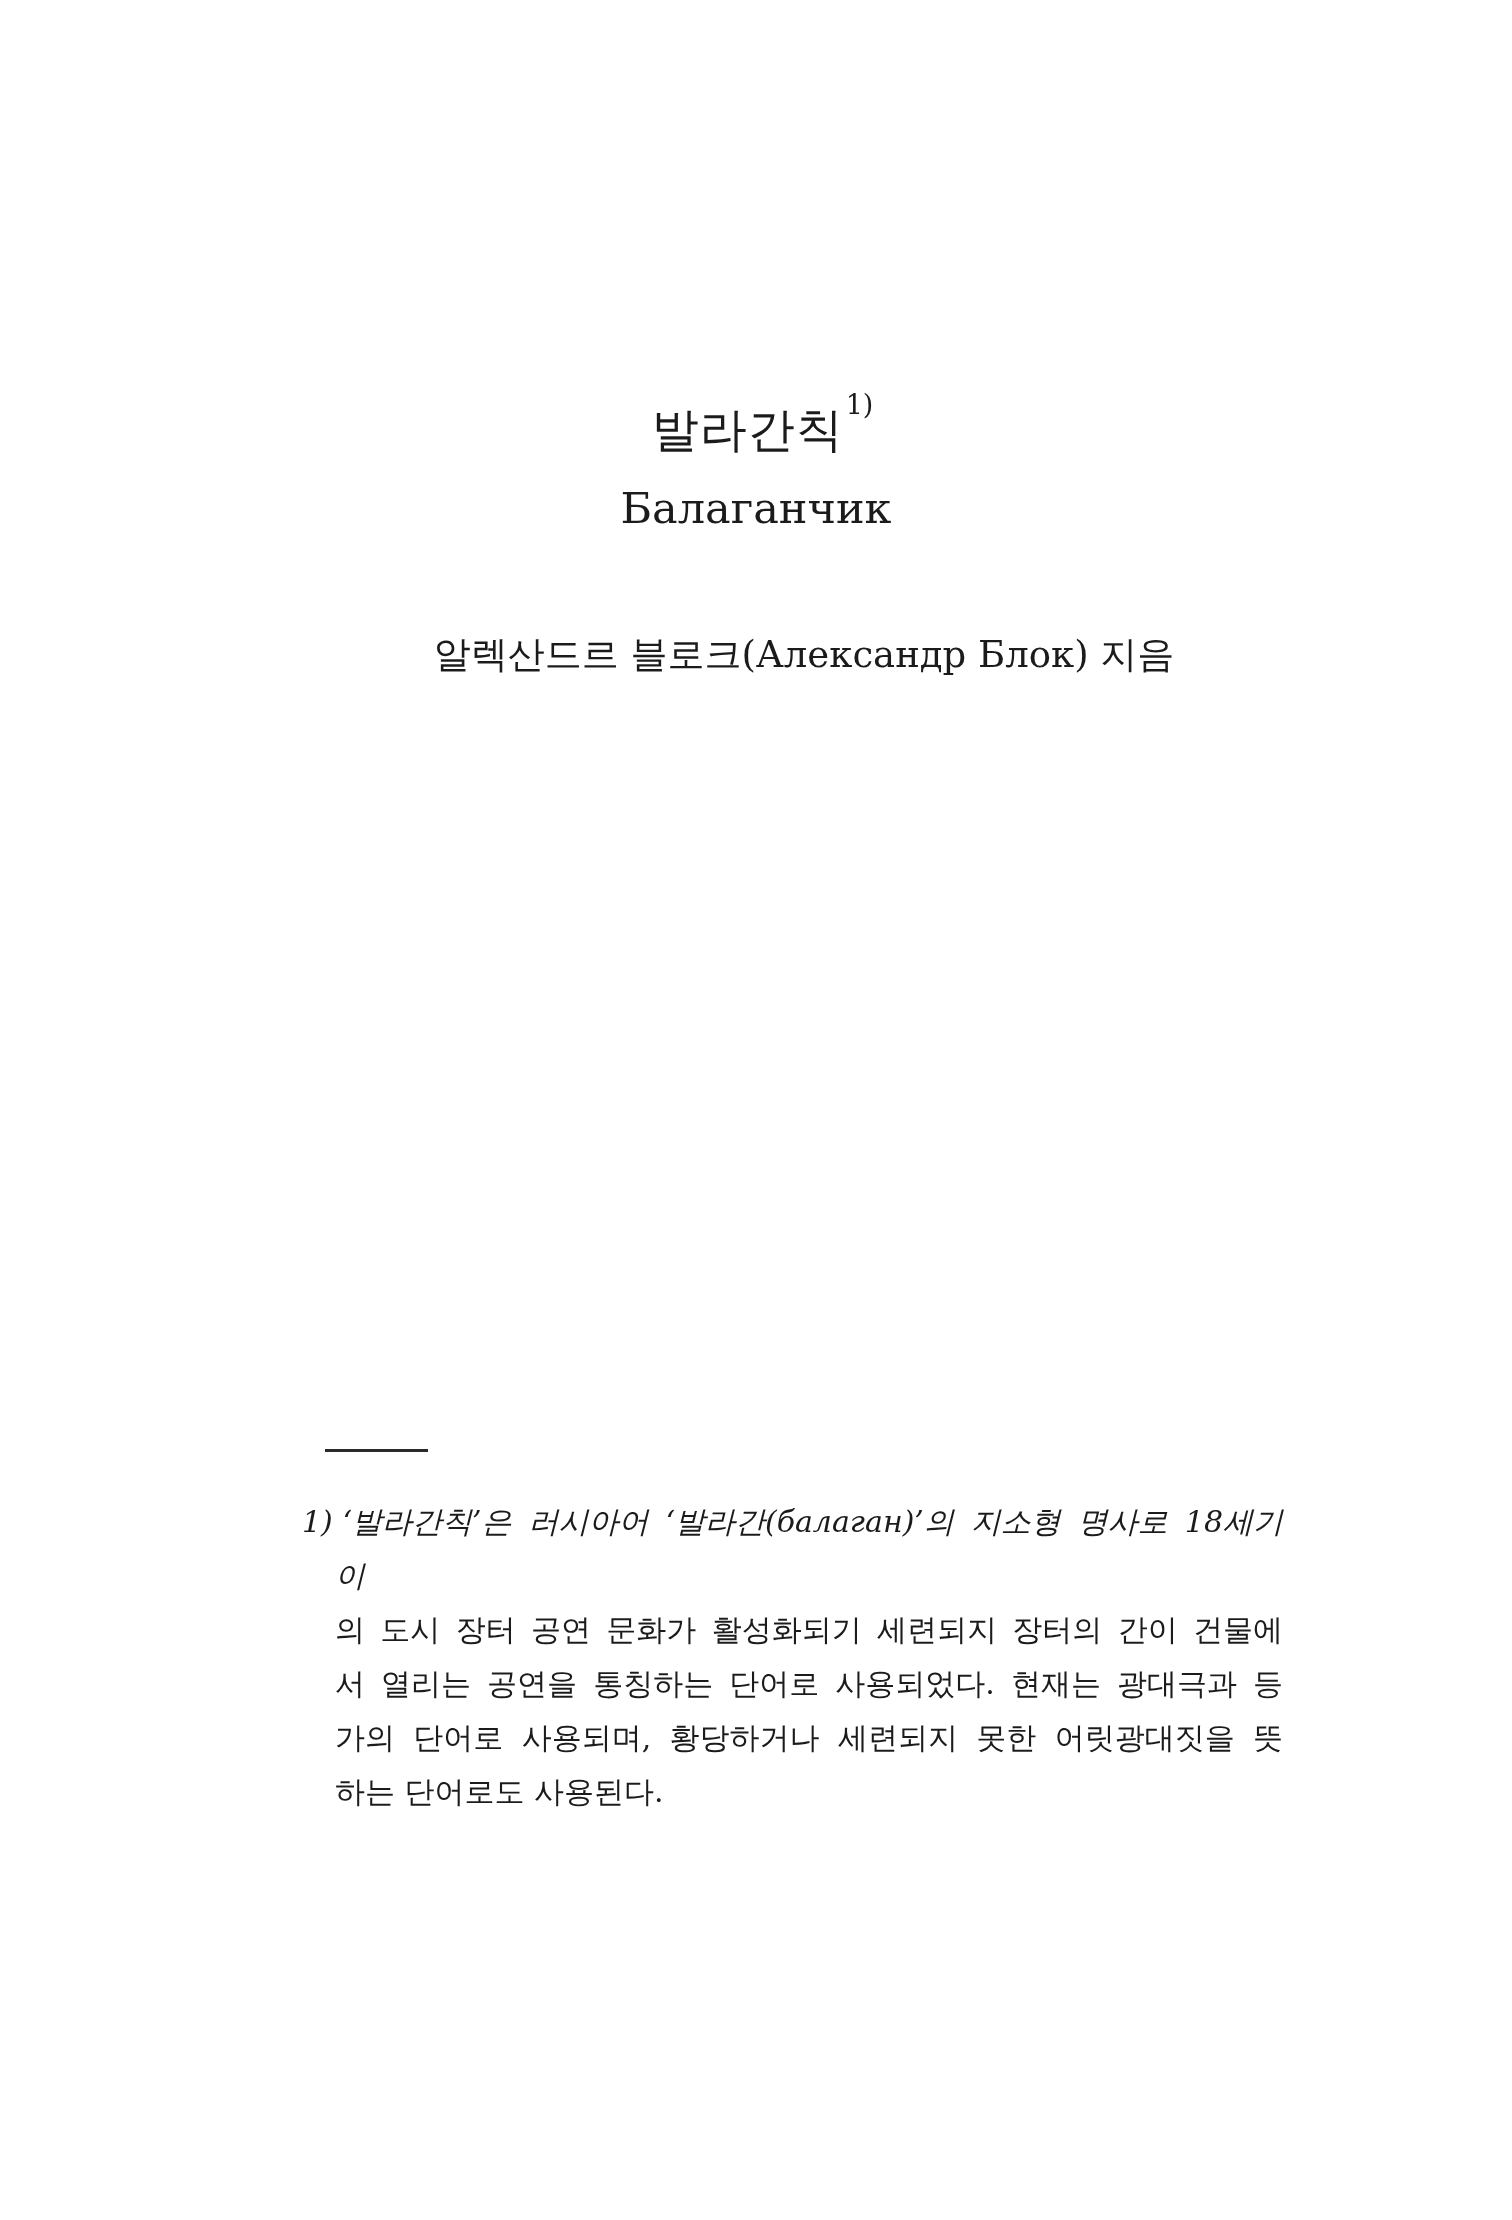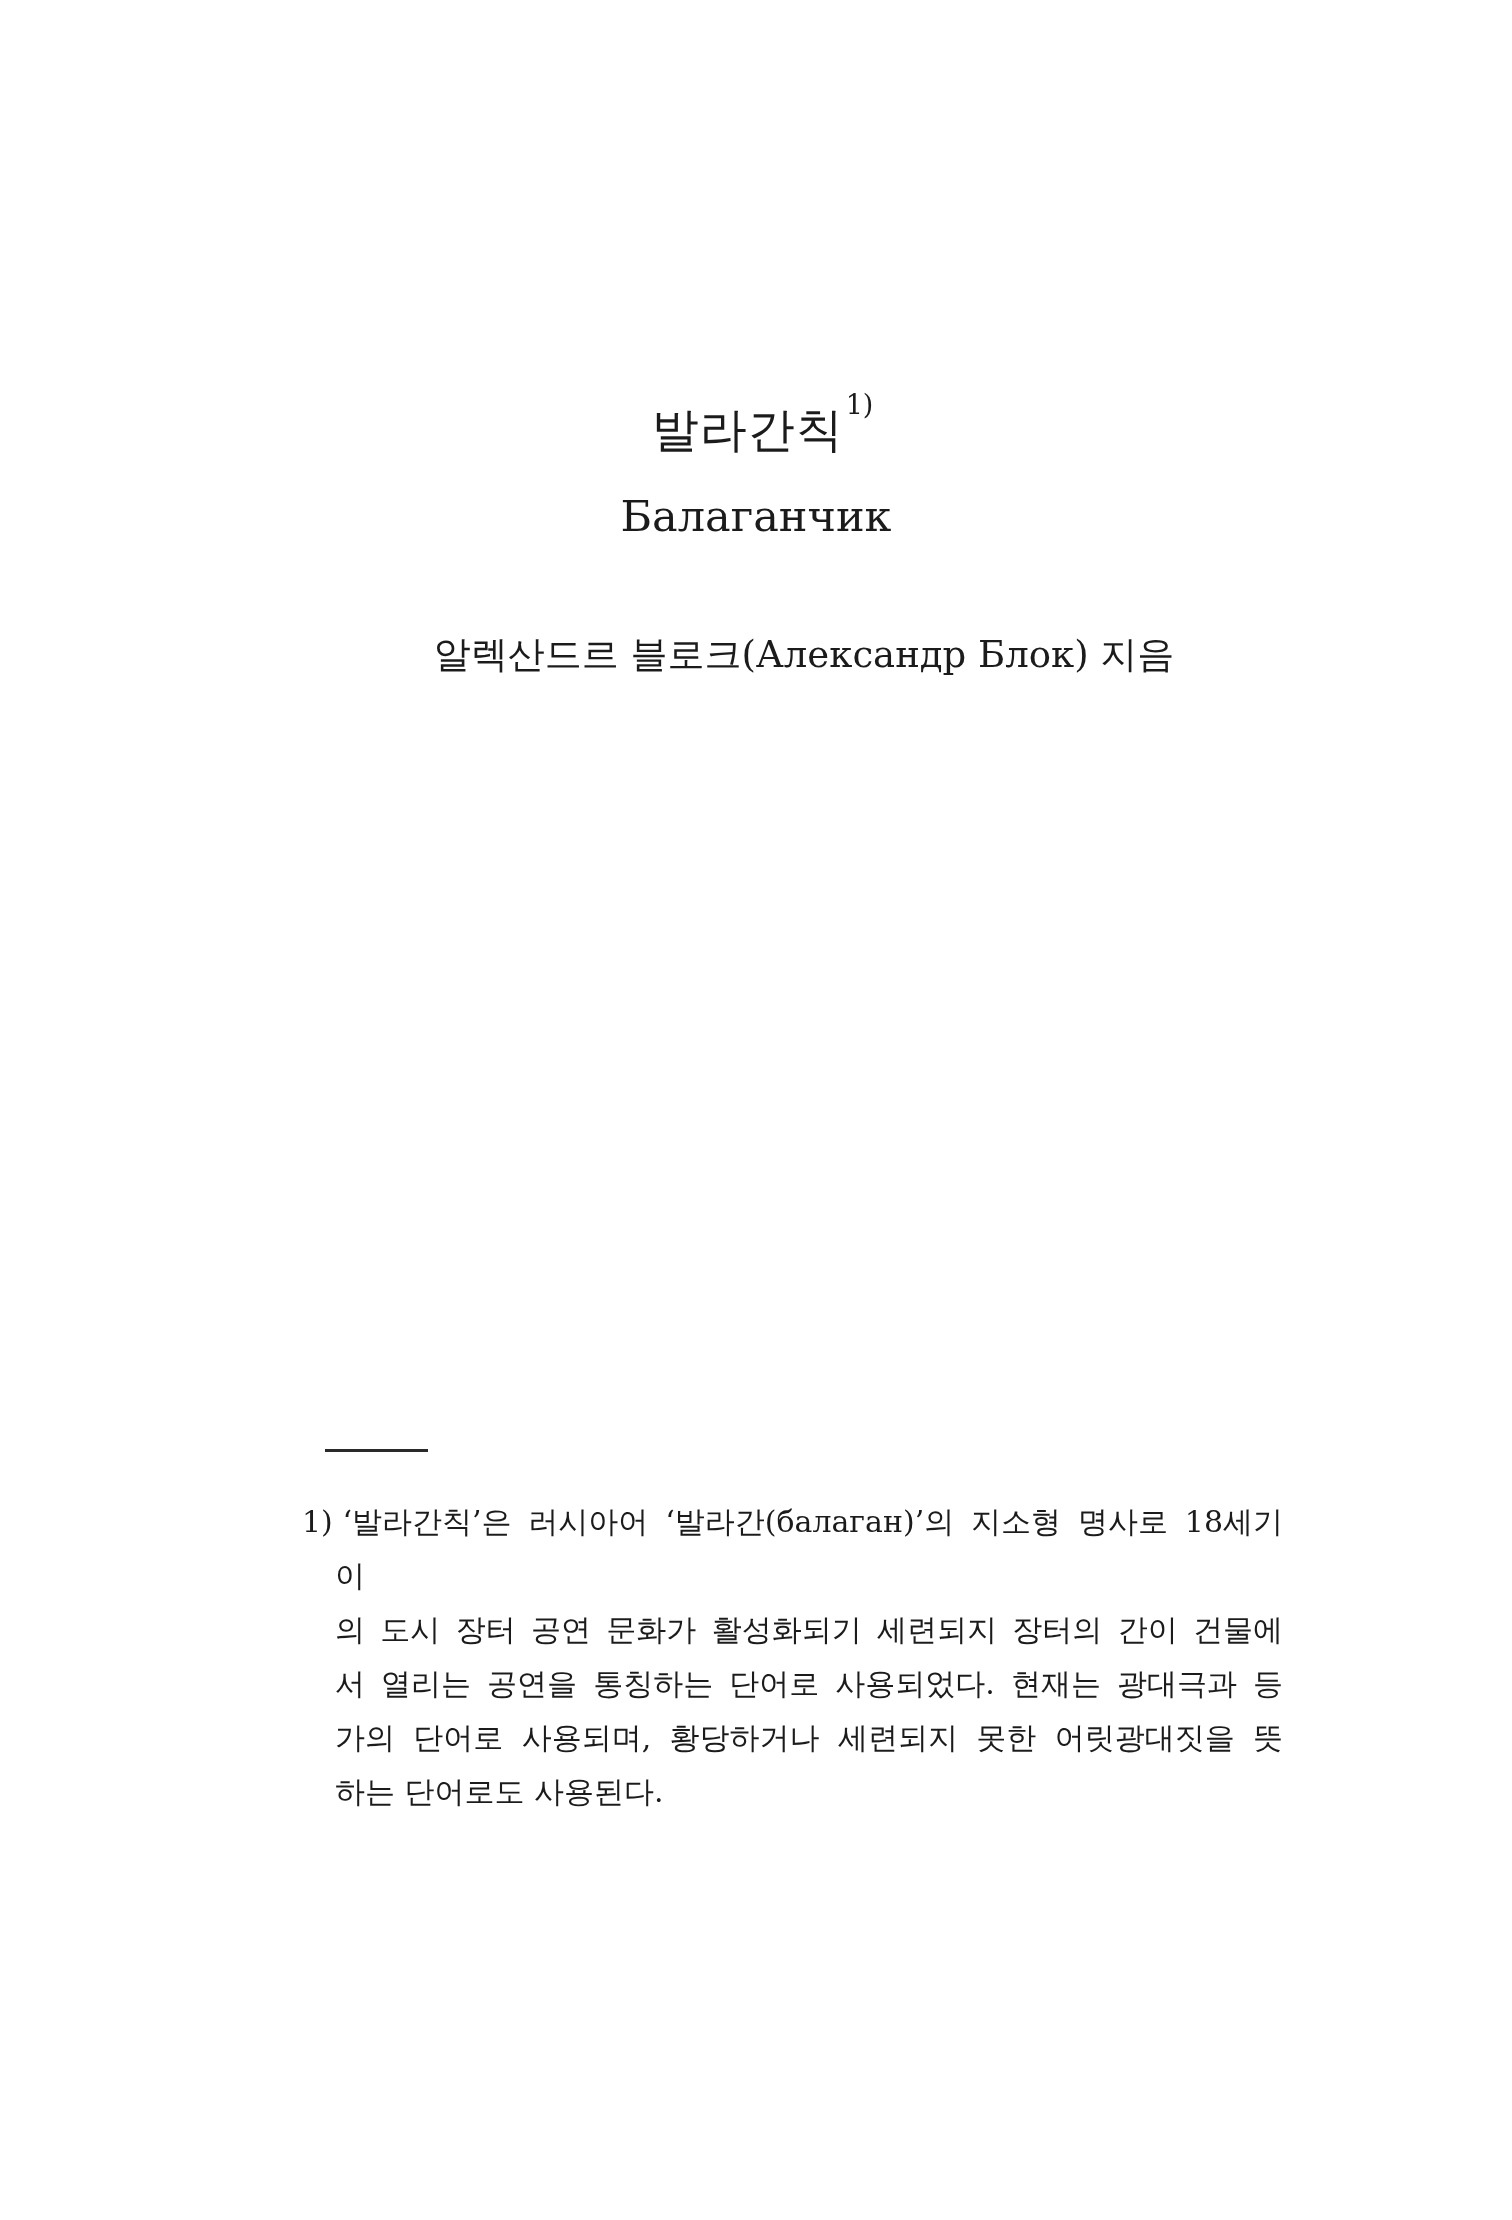--- a/index.html
+++ b/index.html
@@ -33,21 +33,21 @@
     padding-left: 13px;
   }
   .fn-ref {
     position: relative;
     top: -15px;
     font-size: 27px;
     letter-spacing: 0;
     margin-left: 2px;
   }
   .subtitle {
-    margin-top: 36px;
+    margin-top: 28px;
     font-size: 43px;
     line-height: 1.1;
   }
   .byline {
     position: absolute;
     top: 633px;
     left: 0;
     width: 100%;
     text-align: center;
     font-size: 37px;
@@ -76,20 +76,21 @@
   .fn-line {
     text-align: justify;
     text-align-last: justify;
   }
   .fn-line:last-child {
     text-align: left;
     text-align-last: left;
   }
   .fn-first {
     text-indent: -33px;
+    font-style: italic;
   }
   .fn-marker {
     margin-right: 0.32em;
   }
 </style>
 </head>
 <body>
 
 <div class="page">
 

